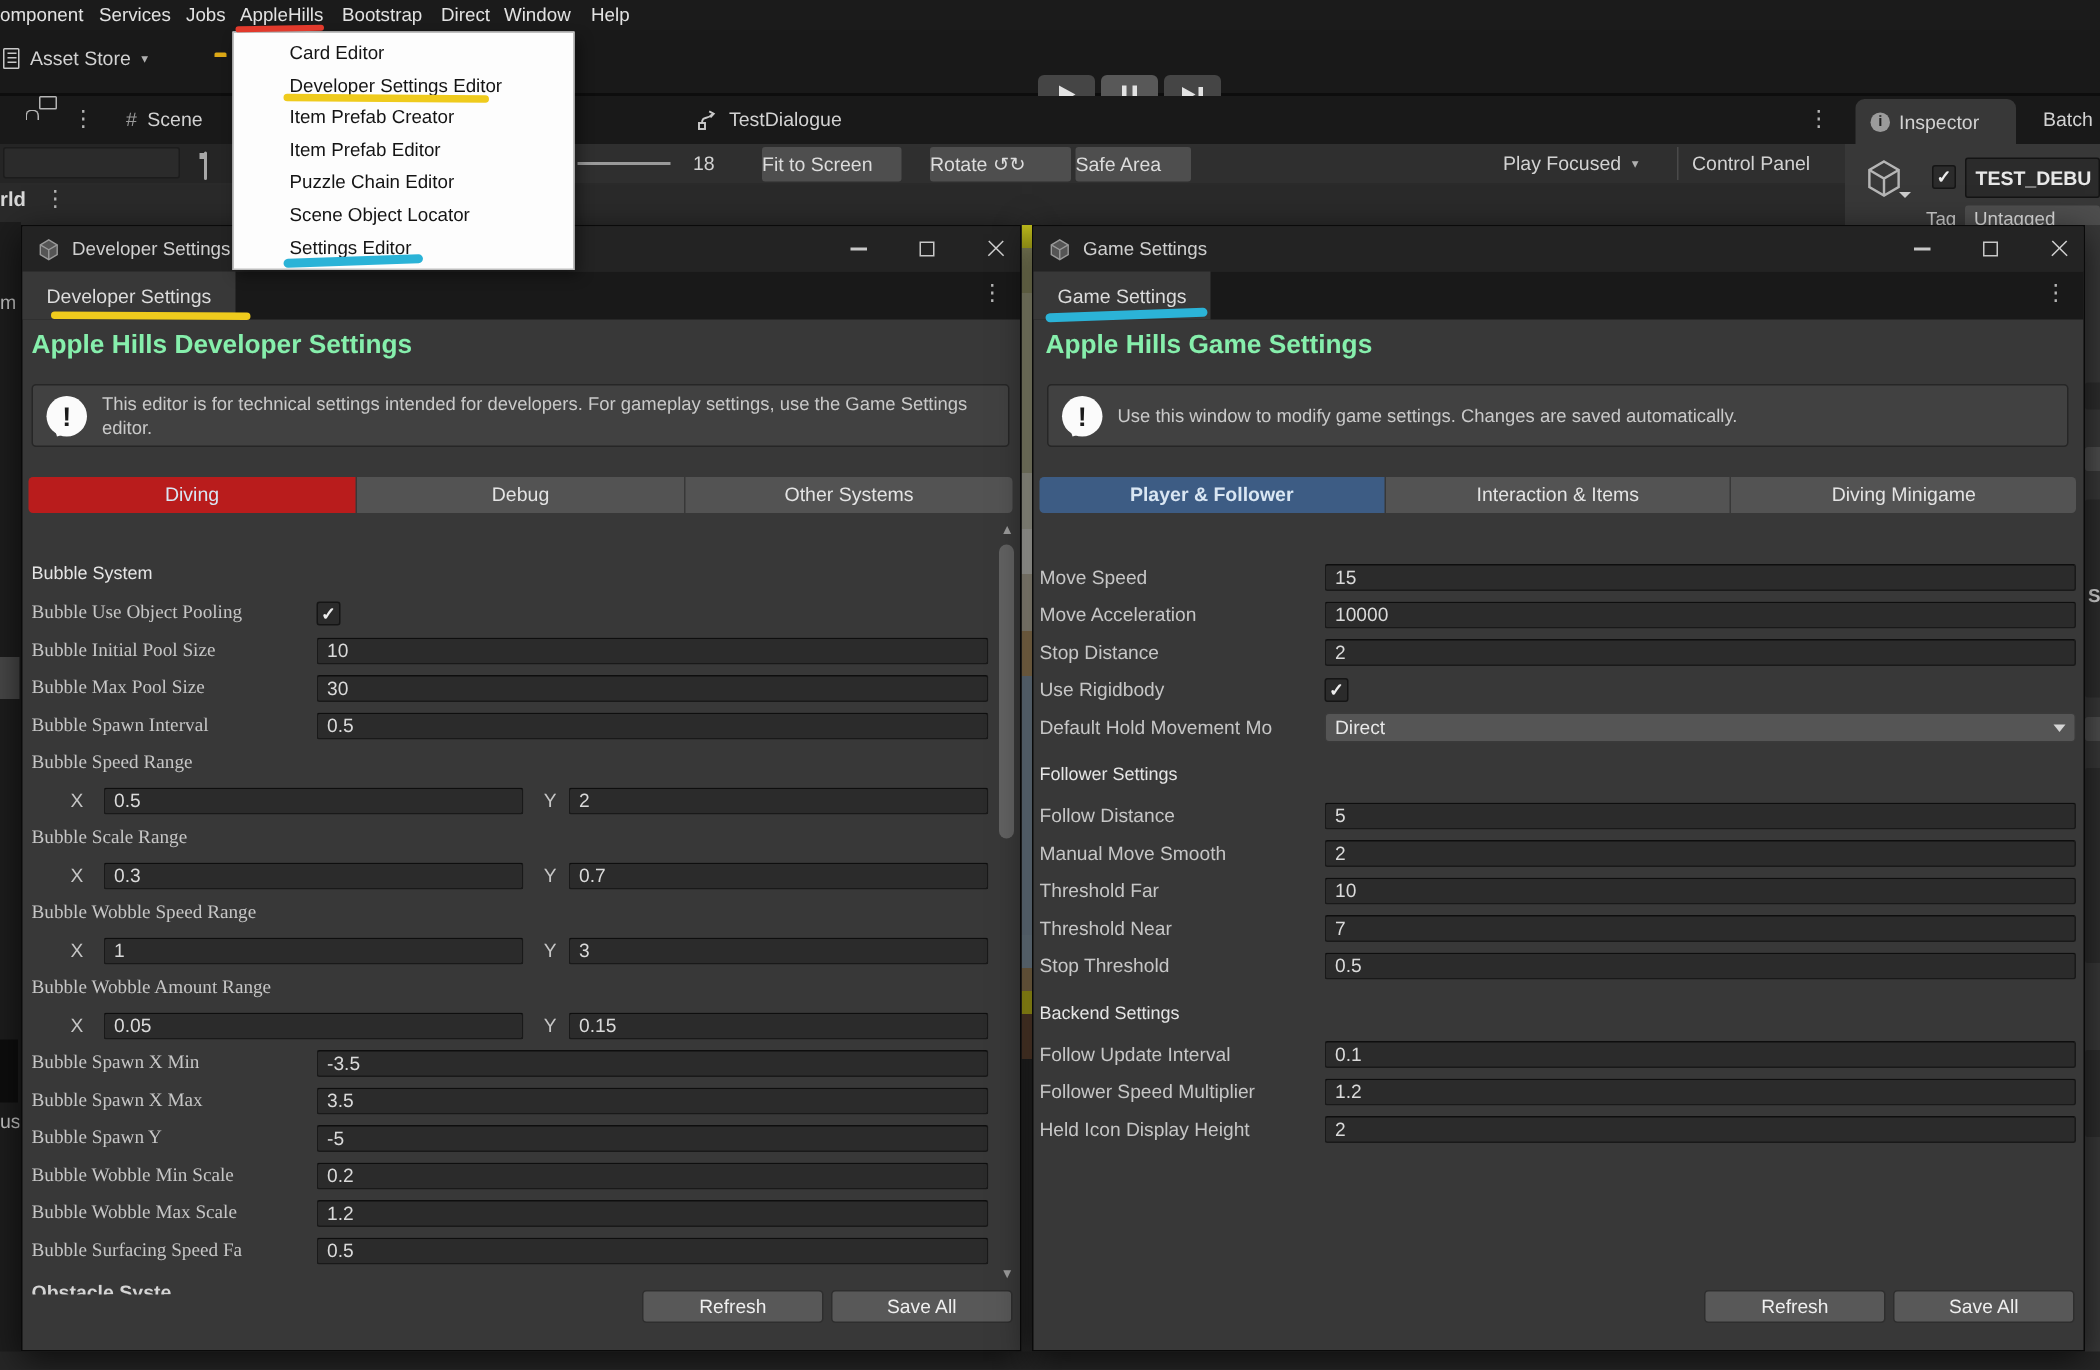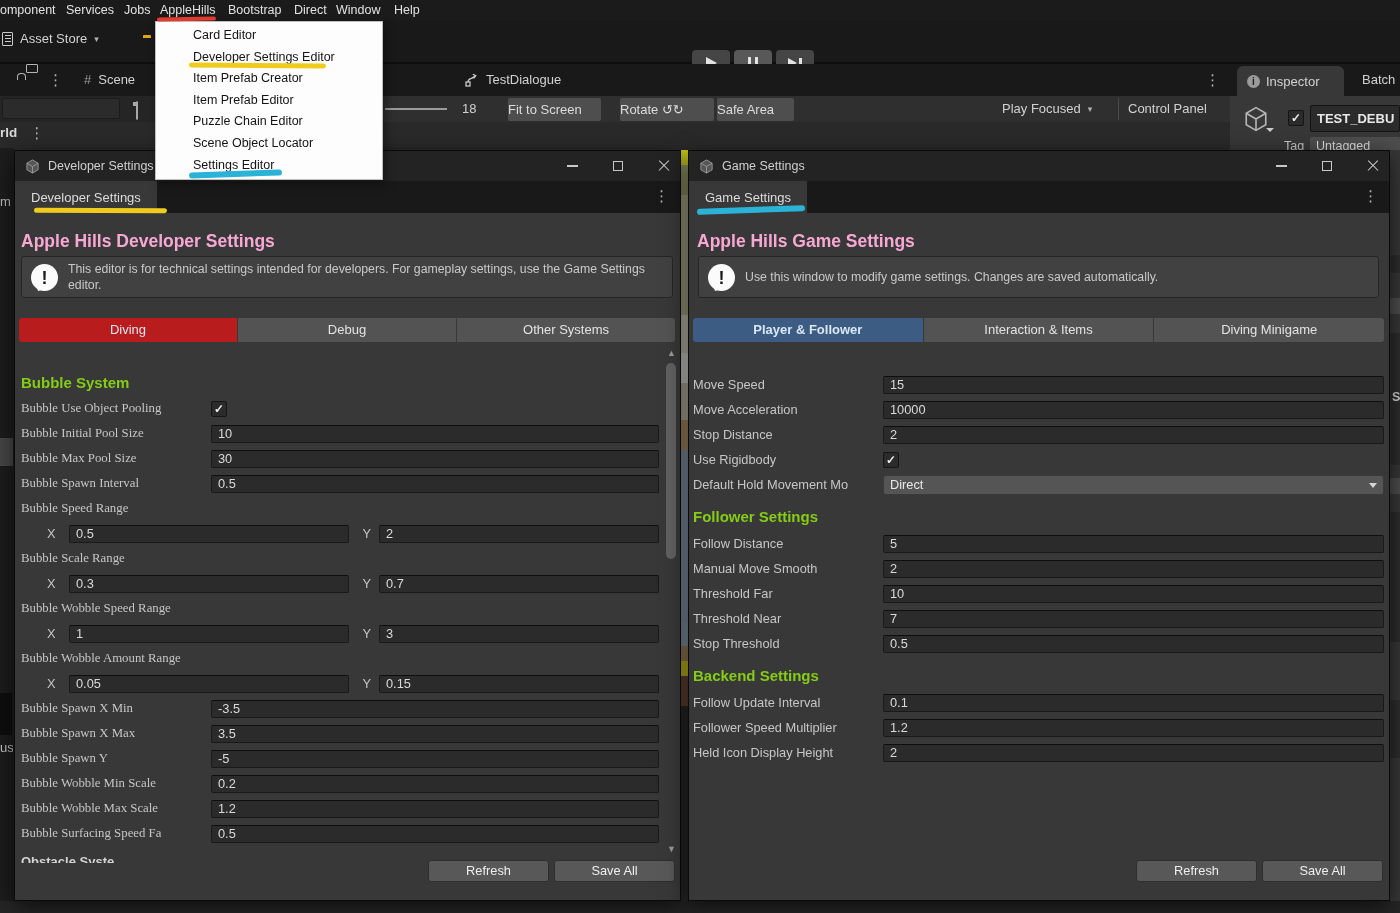--- a/index.html
+++ b/index.html
@@ -72,40 +72,40 @@
   .ic-close { position:relative; width:12px; height:12px; }
   .ic-close:before,.ic-close:after { content:""; position:absolute; left:-1px; top:5px;
        width:14px; height:1.4px; background:#cfcfcf; }
   .ic-close:before { transform:rotate(45deg); } .ic-close:after { transform:rotate(-45deg); }
 
   .tabstrip { position:absolute; left:0; right:0; top:30px; height:32px; background:#191919; }
   .wtab { height:32px; background:#383838; font-size:13px; color:#dcdcdc;
           display:flex; align-items:center; padding:0 16px; width:max-content; }
   .tkebab { position:absolute; right:11px; top:7px; }
 
-  .wheading { position:absolute; top:80px; font-size:17.5px; font-weight:bold; color:#f9a8d4; }
+  .wheading { position:absolute; top:68px; font-size:17.5px; font-weight:bold; color:#86efac; }
   .infobox { position:absolute; top:105px; height:42px; background:#414141;
              border:1px solid #262626; border-radius:3px; display:flex; align-items:center;
              padding:4px 10px 4px 46px; font-size:12.3px; color:#c9c9c9; line-height:16px; }
   .exc { position:absolute; left:9px; top:7px; width:27px; height:27px; background:#fbfbfb;
          border-radius:50%; color:#1b1b1b; font-weight:bold; font-size:18px;
          display:flex; align-items:center; justify-content:center; }
   .exc:after { content:""; position:absolute; left:2px; bottom:-5px; border:5px solid transparent;
                border-top-color:#fbfbfb; transform:rotate(28deg); }
 
   .segtabs { position:absolute; top:167px; height:24px; display:flex; gap:1px; }
   .seg { flex:1; height:24px; line-height:24px; text-align:center; background:#535353;
          font-size:13px; color:#e3e3e3; white-space:nowrap; overflow:hidden; }
   .seg.sel { background:#3d5c84; color:#d9e6f3; }
   .seg:first-child { border-radius:3px 0 0 3px; } .seg:last-child { border-radius:0 3px 3px 0; }
 
   .rows { position:absolute; top:195px; }
   .dw .rows { left:6px; right:21px; padding-top:27px; }
   .gw .rows { left:4px; right:5px; padding-top:26px; }
-  .sect { font-size:15px; font-weight:bold; color:#84cc16; height:23px; line-height:19px; }
+  .sect { font-size:12px; font-weight:normal; color:#e5e5e5; height:23px; line-height:19px; }
   .gw .sect { height:24px; margin-top:10px; }
   .gw .sect:first-child { margin-top:0; }
   .frow { display:flex; align-items:center; height:25px; }
   .flabel { flex:none; font-size:12.8px; color:#c6c6c6; white-space:nowrap; overflow:hidden; }
   .dw .flabel { width:190px;font-family:Liberation Serif, serif; } .gw .flabel { width:190px; }
   .finput { flex:1; height:18px; background:#2b2b2b; border:1px solid #191919;
             border-top-color:#0e0e0e; border-radius:2px; font-size:12.8px; color:#dadada;
             padding:0 6px; line-height:16px; white-space:nowrap; overflow:hidden; }
   .fcheck { width:16px; height:16px; background:#2b2b2b; border:1px solid #151515; border-radius:2px;
             display:flex; align-items:center; justify-content:center; }

